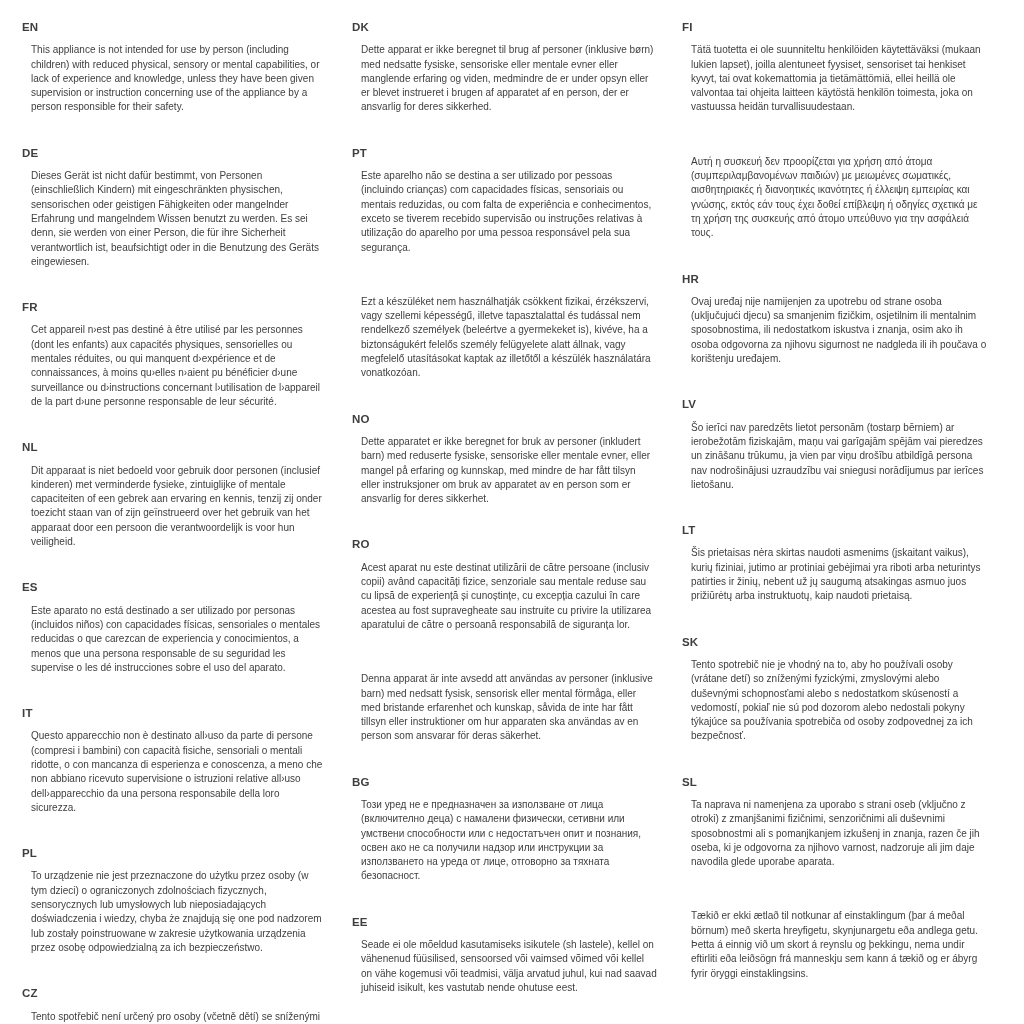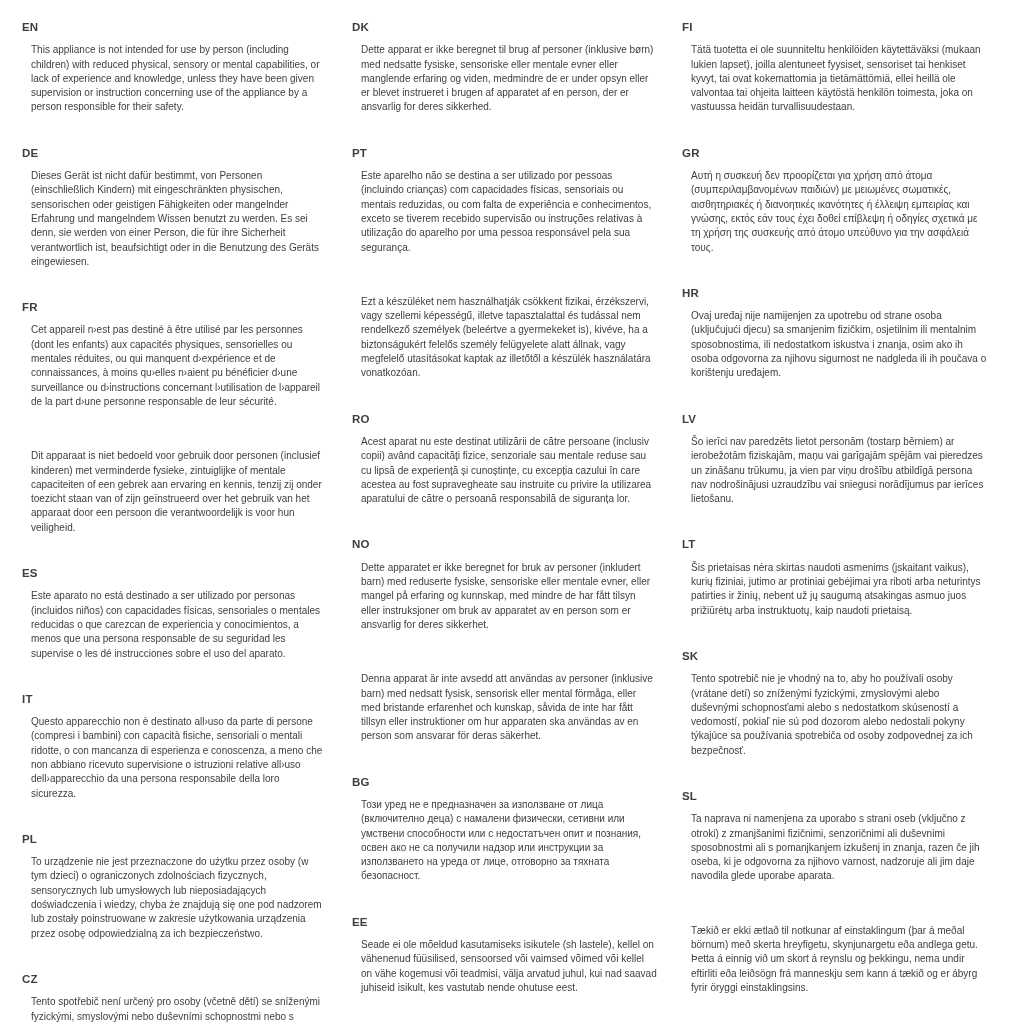--- a/index.html
+++ b/index.html
@@ -60,20 +60,21 @@
     </section>
     <section class="lang">
       <h2>DE</h2>
       <p>Dieses Gerät ist nicht dafür bestimmt, von Personen (einschließlich Kindern) mit eingeschränkten physischen, sensorischen oder geistigen Fähigkeiten oder mangelnder Erfahrung und mangelndem Wissen benutzt zu werden. Es sei denn, sie werden von einer Person, die für ihre Sicherheit verantwortlich ist, beaufsichtigt oder in die Benutzung des Geräts eingewiesen.</p>
     </section>
     <section class="lang">
       <h2>FR</h2>
       <p>Cet appareil n›est pas destiné à être utilisé par les personnes (dont les enfants) aux capacités physiques, sensorielles ou mentales réduites, ou qui manquent d›expérience et de connaissances, à moins qu›elles n›aient pu bénéficier d›une surveillance ou d›instructions concernant l›utilisation de l›appareil de la part d›une personne responsable de leur sécurité.</p>
     </section>
     <section class="lang">
+      <h2>NL</h2>
       <p>Dit apparaat is niet bedoeld voor gebruik door personen (inclusief kinderen) met verminderde fysieke, zintuiglijke of mentale capaciteiten of een gebrek aan ervaring en kennis, tenzij zij onder toezicht staan van of zijn geïnstrueerd over het gebruik van het apparaat door een persoon die verantwoordelijk is voor hun veiligheid.</p>
     </section>
     <section class="lang">
       <h2>ES</h2>
       <p>Este aparato no está destinado a ser utilizado por personas (incluidos niños) con capacidades físicas, sensoriales o mentales reducidas o que carezcan de experiencia y conocimientos, a menos que una persona responsable de su seguridad les supervise o les dé instrucciones sobre el uso del aparato.</p>
     </section>
     <section class="lang">
       <h2>IT</h2>
       <p>Questo apparecchio non è destinato all›uso da parte di persone (compresi i bambini) con capacità fisiche, sensoriali o mentali ridotte, o con mancanza di esperienza e conoscenza, a meno che non abbiano ricevuto supervisione o istruzioni relative all›uso dell›apparecchio da una persona responsabile della loro sicurezza.</p>
     </section>
@@ -93,47 +94,46 @@
       <p>Dette apparat er ikke beregnet til brug af personer (inklusive børn) med nedsatte fysiske, sensoriske eller mentale evner eller manglende erfaring og viden, medmindre de er under opsyn eller er blevet instrueret i brugen af apparatet af en person, der er ansvarlig for deres sikkerhed.</p>
     </section>
     <section class="lang">
       <h2>PT</h2>
       <p>Este aparelho não se destina a ser utilizado por pessoas (incluindo crianças) com capacidades físicas, sensoriais ou mentais reduzidas, ou com falta de experiência e conhecimentos, exceto se tiverem recebido supervisão ou instruções relativas à utilização do aparelho por uma pessoa responsável pela sua segurança.</p>
     </section>
     <section class="lang">
       <p>Ezt a készüléket nem használhatják csökkent fizikai, érzékszervi, vagy szellemi képességű, illetve tapasztalattal és tudással nem rendelkező személyek (beleértve a gyermekeket is), kivéve, ha a biztonságukért felelős személy felügyelete alatt állnak, vagy megfelelő utasításokat kaptak az illetőtől a készülék használatára vonatkozóan.</p>
     </section>
     <section class="lang">
+      <h2>NO</h2>
+      <p>Dette apparatet er ikke beregnet for bruk av personer (inkludert barn) med reduserte fysiske, sensoriske eller mentale evner, eller mangel på erfaring og kunnskap, med mindre de har fått tilsyn eller instruksjoner om bruk av apparatet av en person som er ansvarlig for deres sikkerhet.</p>
+    </section>
+    <section class="lang">
       <h2>RO</h2>
       <p>Acest aparat nu este destinat utilizării de către persoane (inclusiv copii) având capacități fizice, senzoriale sau mentale reduse sau cu lipsă de experiență și cunoștințe, cu excepția cazului în care acestea au fost supravegheate sau instruite cu privire la utilizarea aparatului de către o persoană responsabilă de siguranța lor.</p>
-    </section>
-    <section class="lang">
-      <h2>NO</h2>
-      <p>Dette apparatet er ikke beregnet for bruk av personer (inkludert barn) med reduserte fysiske, sensoriske eller mentale evner, eller mangel på erfaring og kunnskap, med mindre de har fått tilsyn eller instruksjoner om bruk av apparatet av en person som er ansvarlig for deres sikkerhet.</p>
     </section>
     <section class="lang">
       <p>Denna apparat är inte avsedd att användas av personer (inklusive barn) med nedsatt fysisk, sensorisk eller mental förmåga, eller med bristande erfarenhet och kunskap, såvida de inte har fått tillsyn eller instruktioner om hur apparaten ska användas av en person som ansvarar för deras säkerhet.</p>
     </section>
     <section class="lang">
       <h2>BG</h2>
       <p>Този уред не е предназначен за използване от лица (включително деца) с намалени физически, сетивни или умствени способности или с недостатъчен опит и познания, освен ако не са получили надзор или инструкции за използването на уреда от лице, отговорно за тяхната безопасност.</p>
     </section>
     <section class="lang">
       <h2>EE</h2>
       <p>Seade ei ole mõeldud kasutamiseks isikutele (sh lastele), kellel on vähenenud füüsilised, sensoorsed või vaimsed võimed või kellel on vähe kogemusi või teadmisi, välja arvatud juhul, kui nad saavad juhiseid isikult, kes vastutab nende ohutuse eest.</p>
     </section>
   </div>
 
   <div class="col">
     <section class="lang">
       <h2>FI</h2>
       <p>Tätä tuotetta ei ole suunniteltu henkilöiden käytettäväksi (mukaan lukien lapset), joilla alentuneet fyysiset, sensoriset tai henkiset kyvyt, tai ovat kokemattomia ja tietämättömiä, ellei heillä ole valvontaa tai ohjeita laitteen käytöstä henkilön toimesta, joka on vastuussa heidän turvallisuudestaan.</p>
     </section>
     <section class="lang">
-      <h2>GR</h2>
       <p>Αυτή η συσκευή δεν προορίζεται για χρήση από άτομα (συμπεριλαμβανομένων παιδιών) με μειωμένες σωματικές, αισθητηριακές ή διανοητικές ικανότητες ή έλλειψη εμπειρίας και γνώσης, εκτός εάν τους έχει δοθεί επίβλεψη ή οδηγίες σχετικά με τη χρήση της συσκευής από άτομο υπεύθυνο για την ασφάλειά τους.</p>
     </section>
     <section class="lang">
       <h2>HR</h2>
       <p>Ovaj uređaj nije namijenjen za upotrebu od strane osoba (uključujući djecu) sa smanjenim fizičkim, osjetilnim ili mentalnim sposobnostima, ili nedostatkom iskustva i znanja, osim ako ih osoba odgovorna za njihovu sigurnost ne nadgleda ili ih poučava o korištenju uređajem.</p>
     </section>
     <section class="lang">
       <h2>LV</h2>
       <p>Šo ierīci nav paredzēts lietot personām (tostarp bērniem) ar ierobežotām fiziskajām, maņu vai garīgajām spējām vai pieredzes un zināšanu trūkumu, ja vien par viņu drošību atbildīgā persona nav nodrošinājusi uzraudzību vai sniegusi norādījumus par ierīces lietošanu.</p>
     </section>

